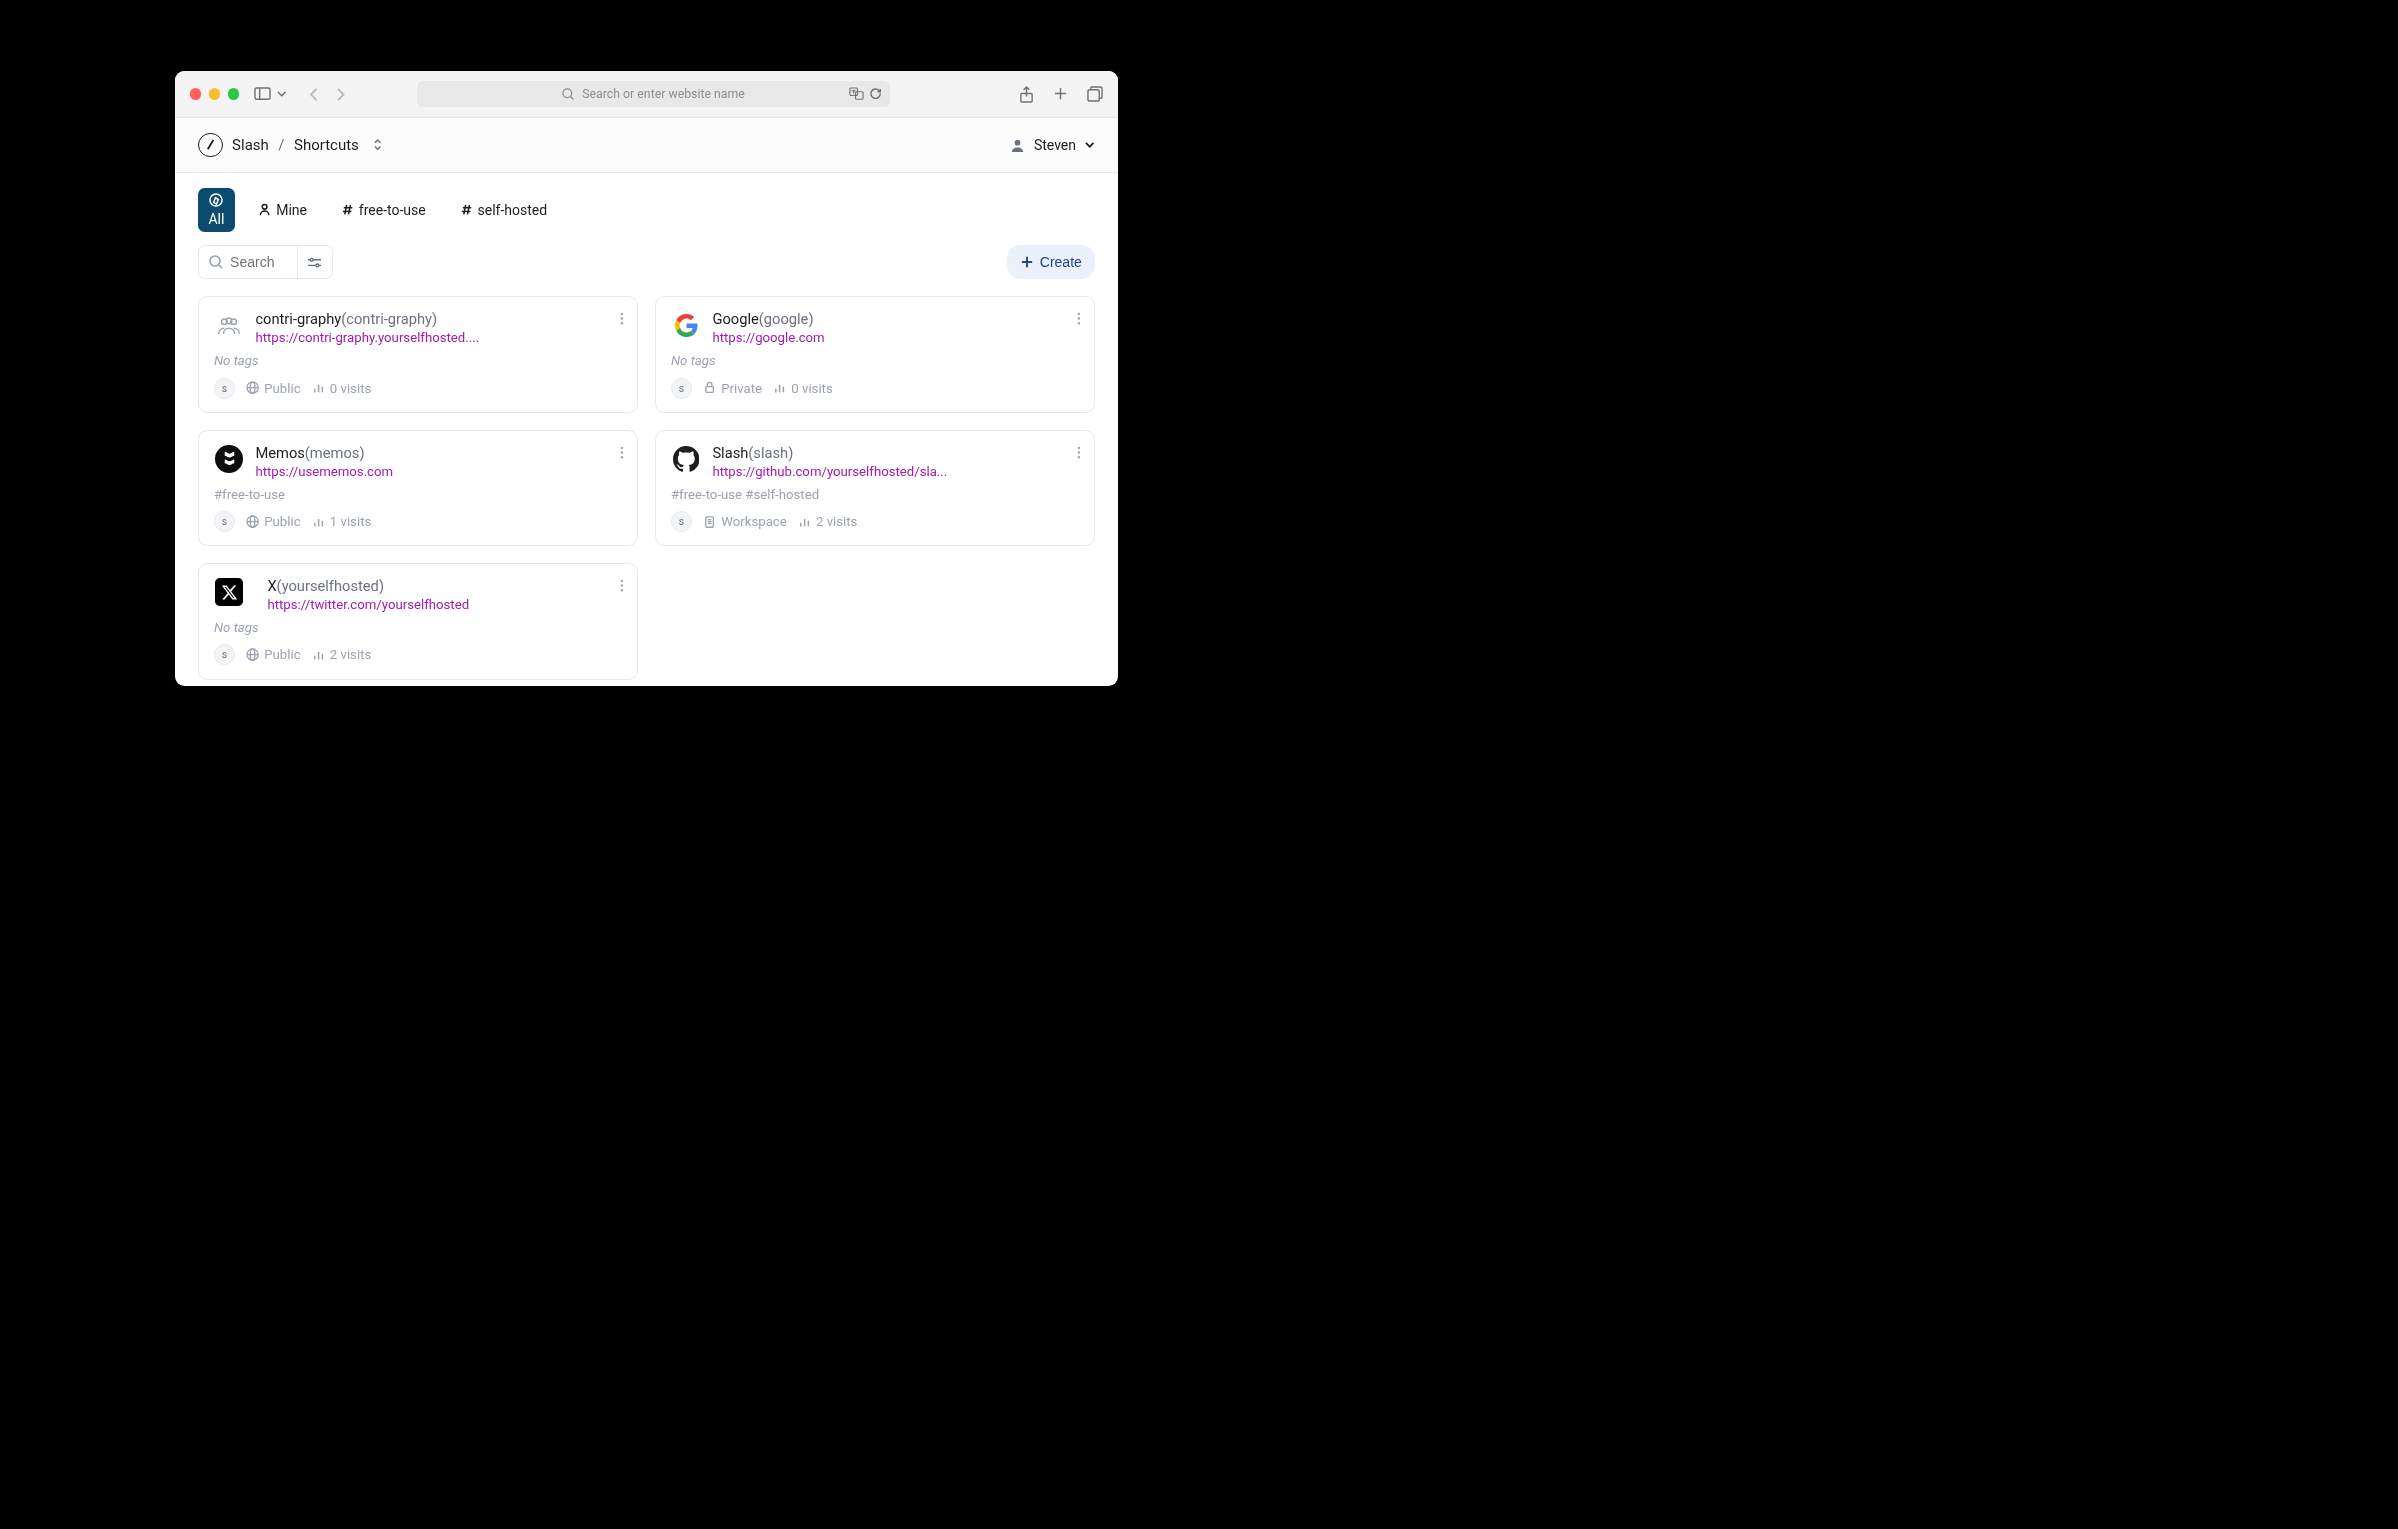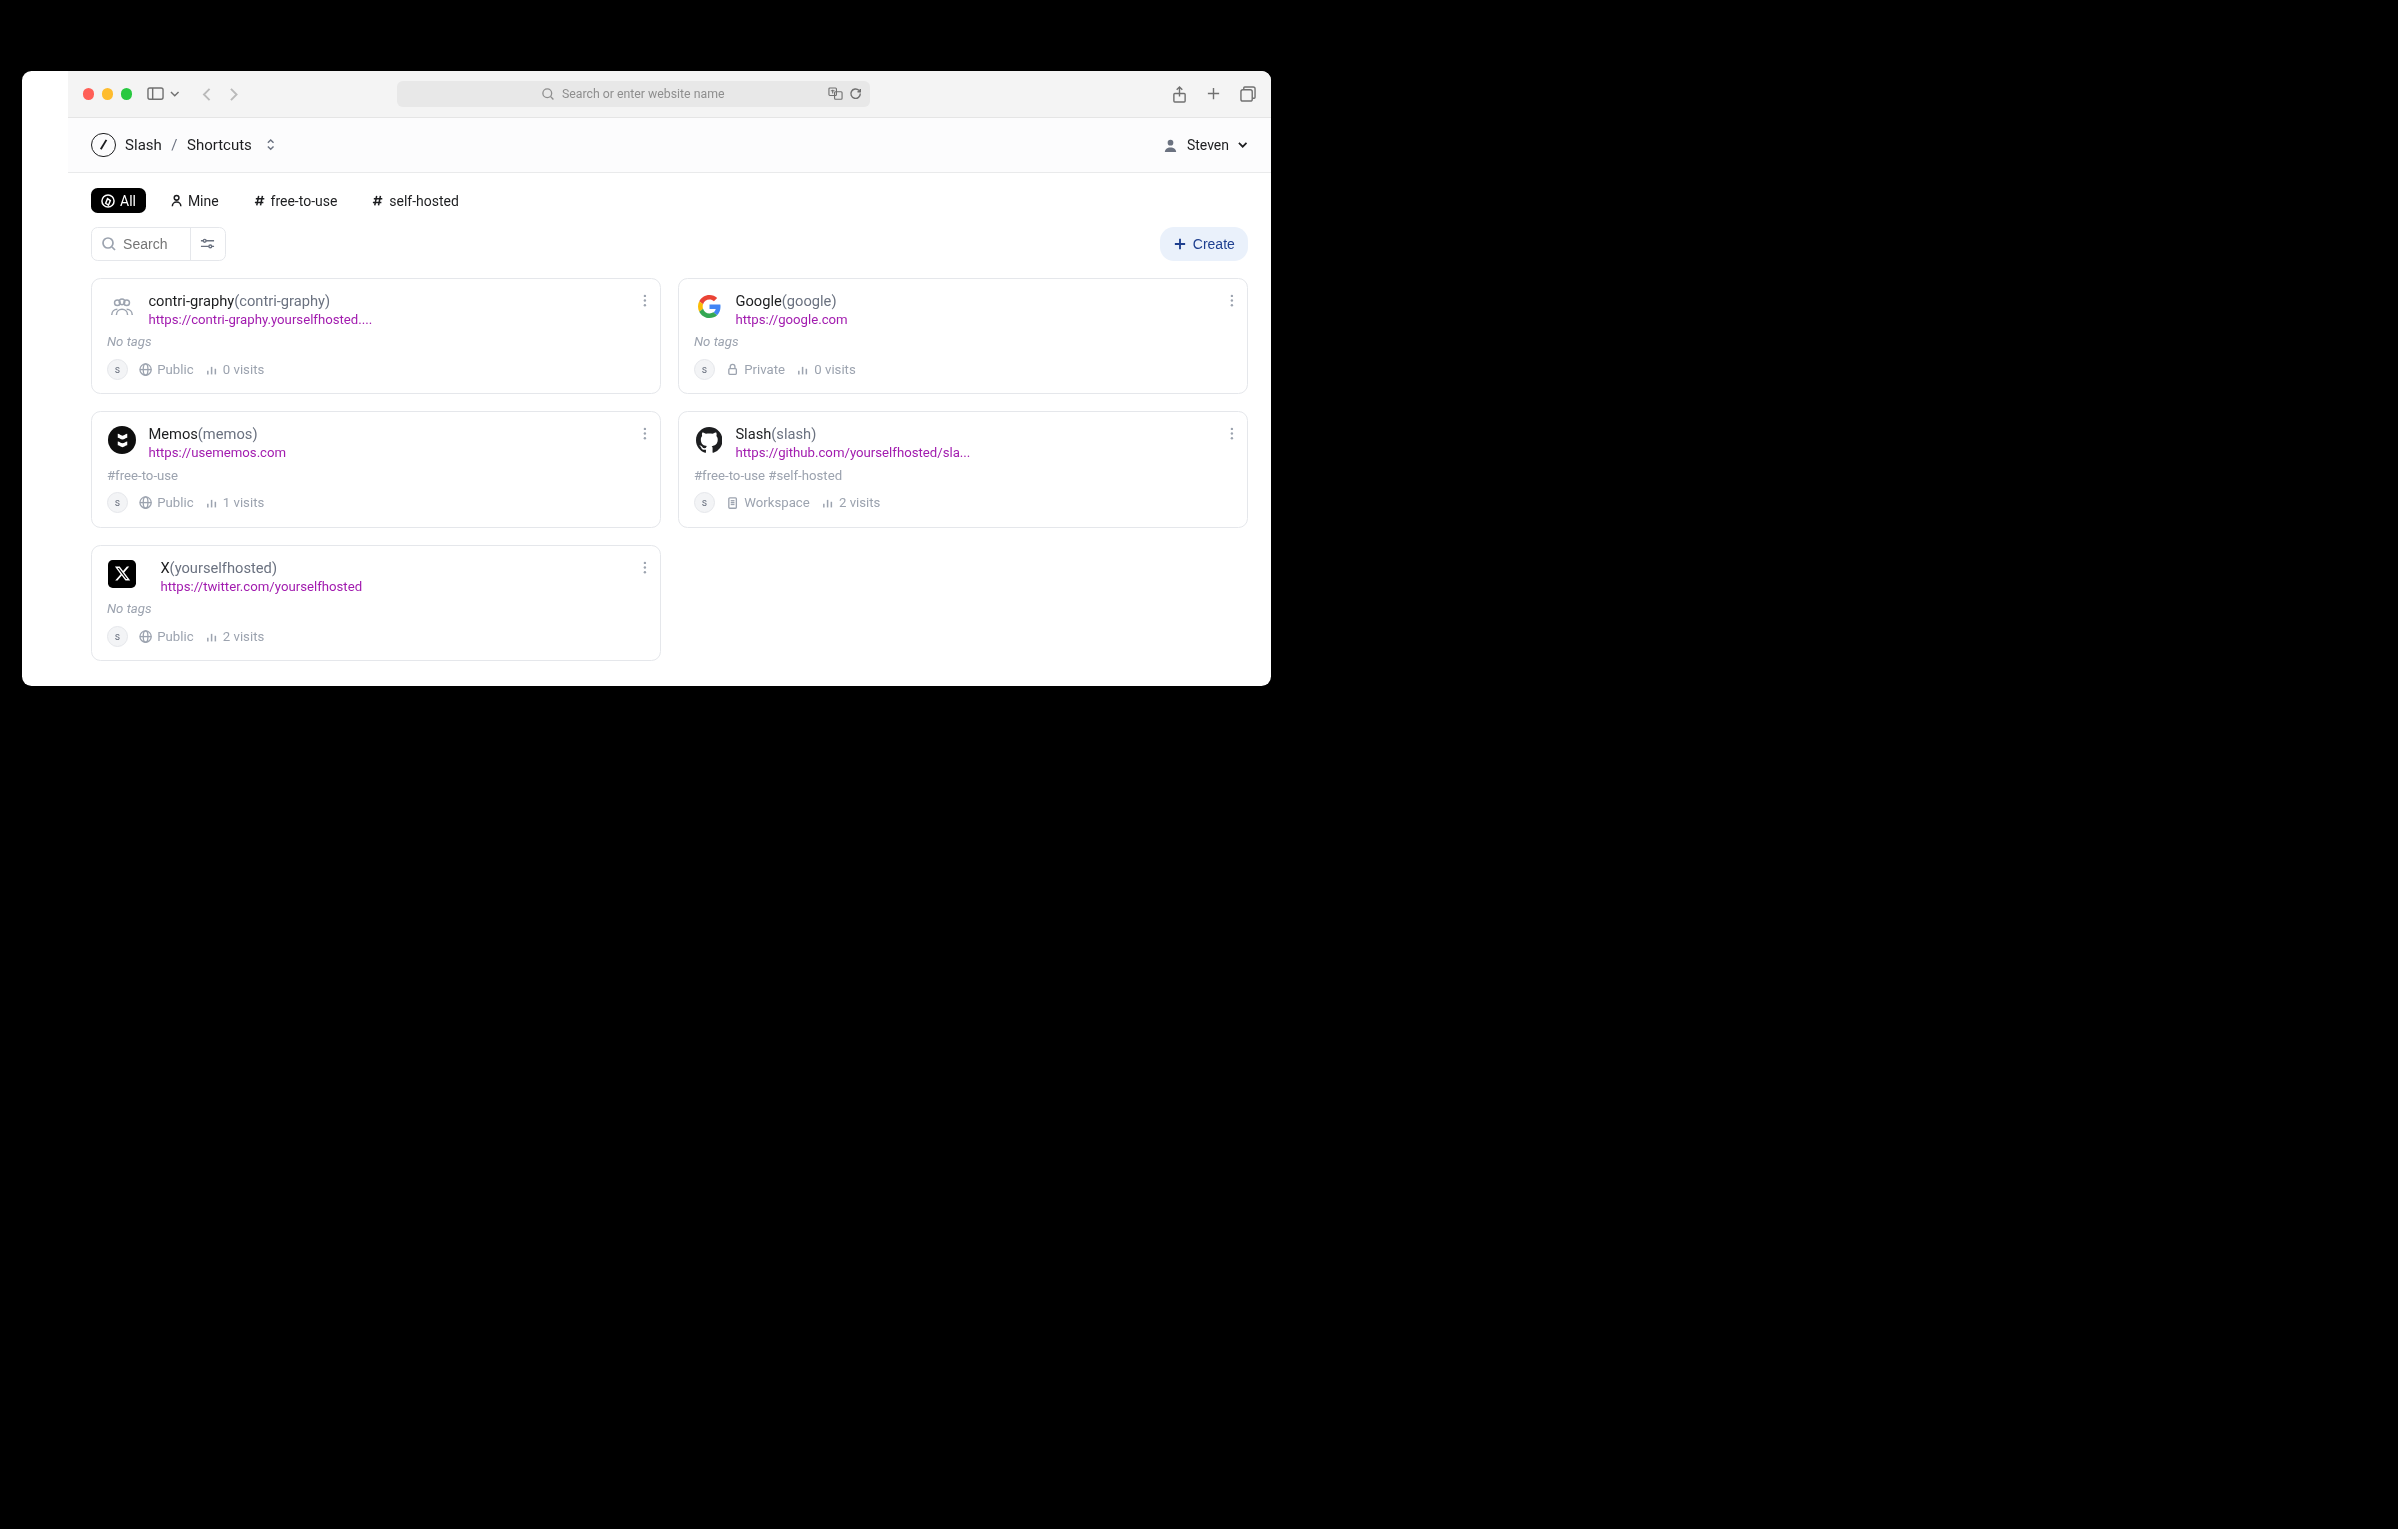--- a/index.html
+++ b/index.html
@@ -11,29 +11,28 @@
       background: #000;
       font-family: -apple-system, BlinkMacSystemFont, 'Segoe UI', Roboto, Helvetica, Arial, sans-serif;
       width: 1293px;
       height: 823px;
       display: flex;
       align-items: flex-start;
       justify-content: center;
       padding-top: 71px;
     }
     .window {
-      width: 1249px;
+      width: 943px;
       height: 615px;
       background: #fff;
       border-radius: 9.5px;
       overflow: hidden;
       box-shadow: 0 19px 57px rgba(0,0,0,0.5);
       display: flex;
       flex-direction: column;
-      padding-left: 46px;
     }
     
     .chrome {
       height: 47px;
       background: #f4f4f4;
       border-bottom: 0.9px solid #e5e5e5;
       display: flex;
       align-items: center;
       padding: 0 15px;
       gap: 15px;
@@ -146,22 +145,23 @@
       display: flex;
       align-items: center;
       gap: 4.7px;
       padding: 4.7px 10.4px;
       border-radius: 6.6px;
       font-size: 14px;
       color: #1d1e20;
       cursor: pointer;
     }
     .filter-tab.active {
-      background: #000000;
+      background: #0c4a6e;
       color: #fff;
+      flex-direction: column;
     }
     .toolbar {
       display: flex;
       justify-content: space-between;
       margin-bottom: 17px;
     }
     .search-box {
       display: flex;
       align-items: center;
       border: 0.9px solid #e5e7eb;

